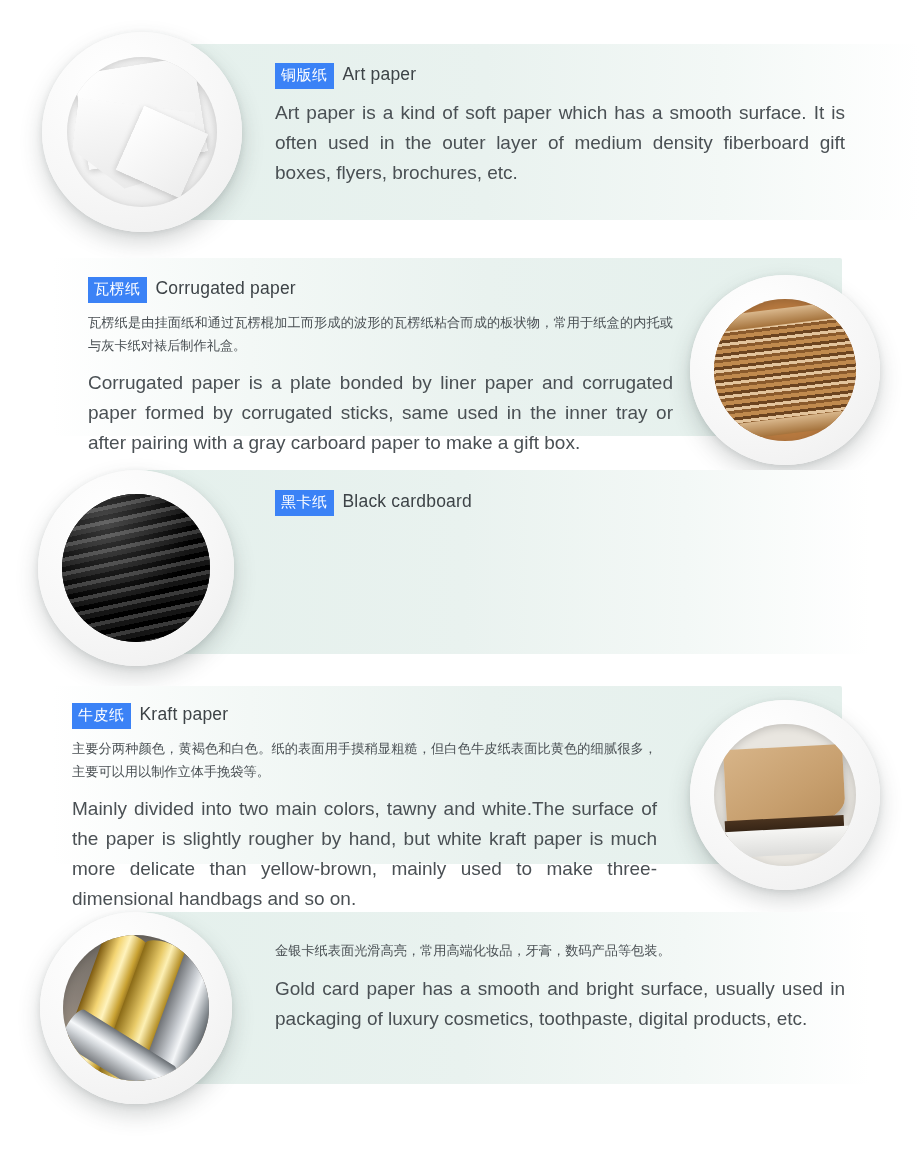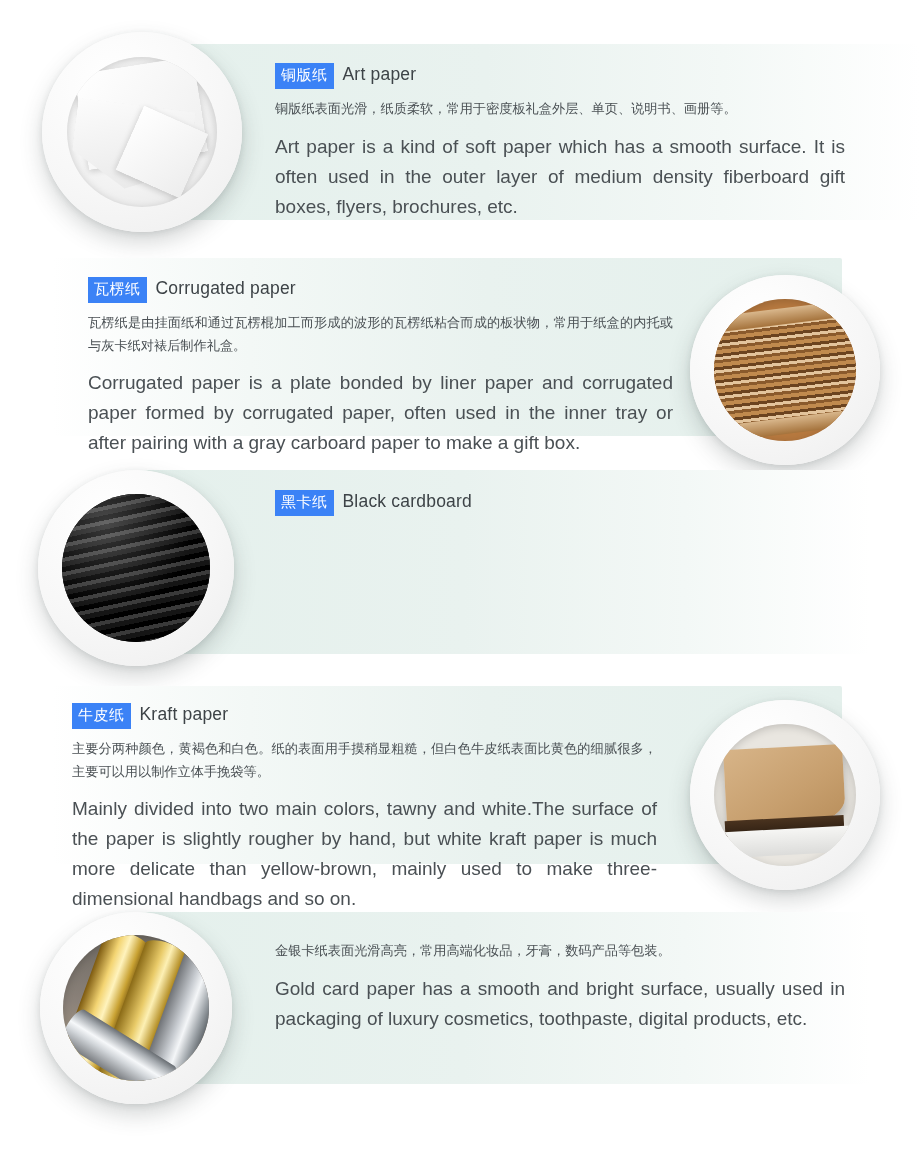--- a/index.html
+++ b/index.html
@@ -250,21 +250,20 @@
         <div class="sheet s2"></div>
         <div class="sheet s3"></div>
       </div>
     </div>
 
     <div class="content" style="left:275px; top:63px; width:570px;">
       <div class="title-row">
         <span class="tag-cn">铜版纸</span>
         <span class="title-en">Art paper</span>
       </div>
-      <p class="cn">铜版纸表面光滑，纸质柔软，常用于密度板礼盒外层、单页、说明书、画册等。</p>
       <p class="en">Art paper is a kind of soft paper which has a smooth surface. It is often used in the outer layer of medium density fiberboard gift boxes, flyers, brochures, etc.</p>
     </div>
   </div>
 
   <div class="section">
     <div class="panel rev" style="left:52px; top:258px; width:790px; height:178px;"></div>
 
     <div class="medallion" style="left:690px; top:275px; width:190px; height:190px;">
       <div class="ring"></div>
       <div class="inner corr-inner" style="width:142px; height:142px;">
@@ -273,21 +272,21 @@
         <div class="band" style="top:84%;"></div>
       </div>
     </div>
 
     <div class="content" style="left:88px; top:277px; width:585px;">
       <div class="title-row">
         <span class="tag-cn">瓦楞纸</span>
         <span class="title-en">Corrugated paper</span>
       </div>
       <p class="cn">瓦楞纸是由挂面纸和通过瓦楞棍加工而形成的波形的瓦楞纸粘合而成的板状物，常用于纸盒的内托或与灰卡纸对裱后制作礼盒。</p>
-      <p class="en">Corrugated paper is a plate bonded by liner paper and corrugated paper formed by corrugated paper, often used in the inner tray or after pairing with a gray carboard paper to make a gift box.</p>
+      <p class="en">Corrugated paper is a plate bonded by liner paper and corrugated paper formed by corrugated sticks, same used in the inner tray or after pairing with a gray carboard paper to make a gift box.</p>
     </div>
   </div>
 
   <div class="section">
     <div class="panel" style="left:130px; top:470px; width:740px; height:184px;"></div>
 
     <div class="medallion" style="left:38px; top:470px; width:196px; height:196px;">
       <div class="ring"></div>
       <div class="inner black-inner" style="width:148px; height:148px;">
         <div class="ridge"></div>

